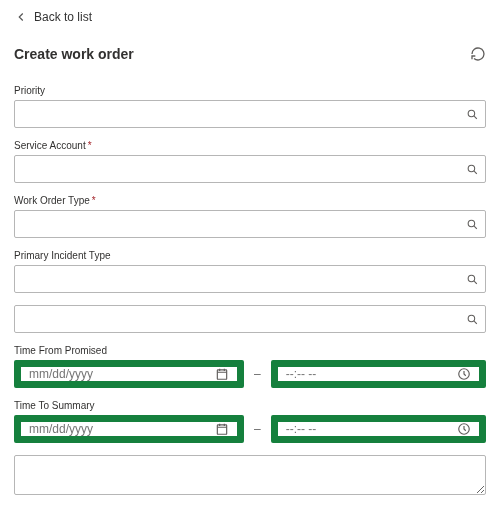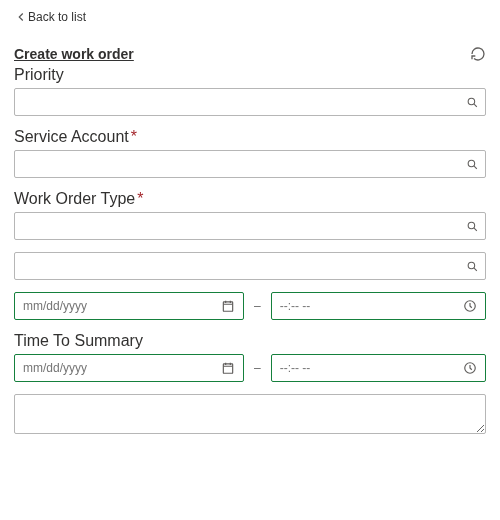--- a/index.html
+++ b/index.html
@@ -9,50 +9,49 @@
     color: #333;
     background: #fff;
     width: 500px;
     height: 520px;
     overflow: hidden;
   }
   .wrap { padding: 10px 14px 0 14px; }
   .back {
     display: flex;
     align-items: center;
-    gap: 0;
+    gap: 6px;
     cursor: pointer;
     color: #333;
     font-size: 12px;
     margin-bottom: 22px;
     width: fit-content;
   }
   .back svg { width: 14px; height: 14px; stroke: #555; }
   .title-row {
     display: flex;
     align-items: flex-start;
     justify-content: space-between;
-    margin-bottom: 4px;
-    text-decoration: underline;
+    margin-bottom: 23px;
   }
   .title {
     font-size: 14px;
     font-weight: 600;
     color: #323130;
   }
   .refresh {
     width: 16px; height: 16px;
     cursor: pointer;
     color: #605e5c;
   }
   .refresh svg { width: 16px; height: 16px; stroke: currentColor; fill: none; }
   .field { margin-bottom: 12px; }
   .lbl {
     display: block;
-    font-size: 16px;
+    font-size: 10px;
     color: #323130;
     margin-bottom: 4px;
   }
   .req { color: #a4262c; margin-left: 2px; }
   .lookup {
     display: flex;
     align-items: center;
     border: 1px solid #b6b6b6;
     border-radius: 2px;
     height: 28px;
@@ -77,21 +76,21 @@
   }
   .lookup .icon-btn svg { width: 13px; height: 13px; stroke: currentColor; fill: none; }
   .dt-row {
     display: flex;
     align-items: center;
     gap: 8px;
   }
   .dt-box {
     display: flex;
     align-items: center;
-    border: 1px solid #15803d;
+    border: 7px solid #15803d;
     border-radius: 2px;
     height: 28px;
     background: #fff;
     padding: 0 6px 0 8px;
   }
   .dt-date { width: 230px; }
   .dt-time { flex: 1; }
   .dt-box input {
     flex: 1;
     border: none;
@@ -181,34 +180,49 @@
       <input type="text" value="" style="">
       <div class="icon-btn">
         <svg viewBox="0 0 24 24" stroke-width="2">
             <circle cx="10" cy="10" r="6"></circle>
             <path d="M20 20l-5-5"></path>
           </svg>
       </div>
     </div>
   </div>
 
-
-  <div class="field">
-    <div class="lookup">
-      <input type="text" value="" style="">
-      <div class="icon-btn">
-        <svg viewBox="0 0 24 24" stroke-width="2">
-            <circle cx="10" cy="10" r="6"></circle>
-            <path d="M20 20l-5-5"></path>
-          </svg>
-      </div>
-    </div>
-  </div>
-
-  <div class="field">
+  <div class="field">
+    <label class="lbl">
+      <span>Primary Incident Type</span>
+    </label>
+    <div class="lookup">
+      <input type="text" value="" style="">
+      <div class="icon-btn">
+        <svg viewBox="0 0 24 24" stroke-width="2">
+            <circle cx="10" cy="10" r="6"></circle>
+            <path d="M20 20l-5-5"></path>
+          </svg>
+      </div>
+    </div>
+  </div>
+
+  <div class="field">
+    <div class="lookup">
+      <input type="text" value="" style="">
+      <div class="icon-btn">
+        <svg viewBox="0 0 24 24" stroke-width="2">
+            <circle cx="10" cy="10" r="6"></circle>
+            <path d="M20 20l-5-5"></path>
+          </svg>
+      </div>
+    </div>
+  </div>
+
+  <div class="field">
+    <label class="lbl">Time From Promised</label>
     <div class="dt-row">
       <div class="dt-box dt-date">
         <input type="text" placeholder="mm/dd/yyyy" style="">
         <div class="icon-btn">
           <svg viewBox="0 0 24 24" stroke-width="2">
               <rect x="4" y="5" width="16" height="16" rx="1"></rect>
               <path d="M4 9h16M8 3v4M16 3v4"></path>
             </svg>
         </div>
       </div>

